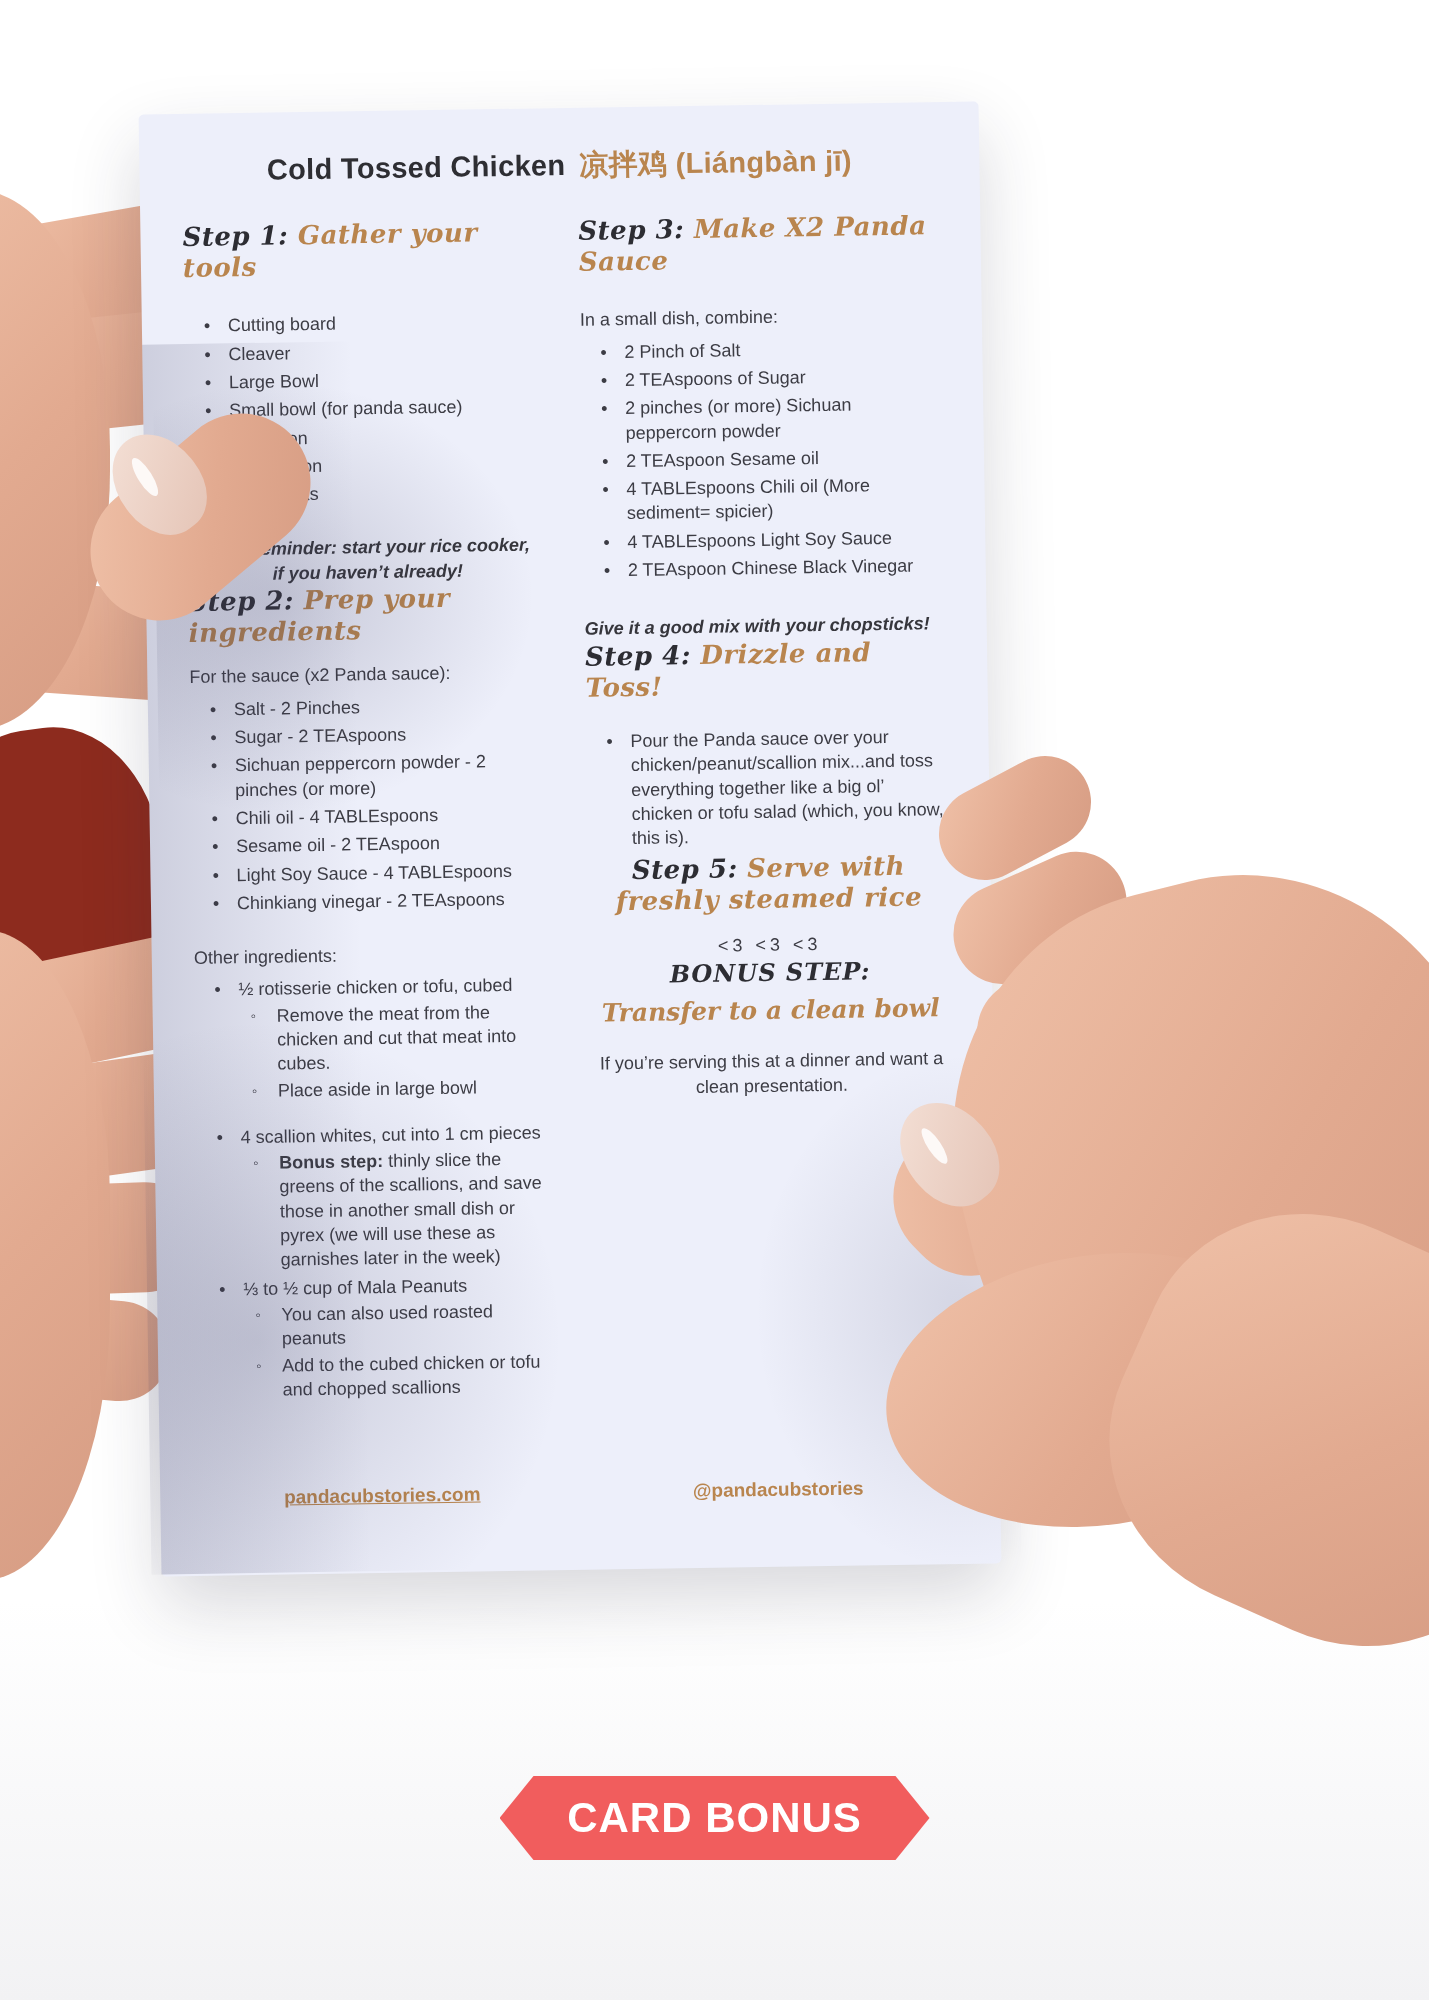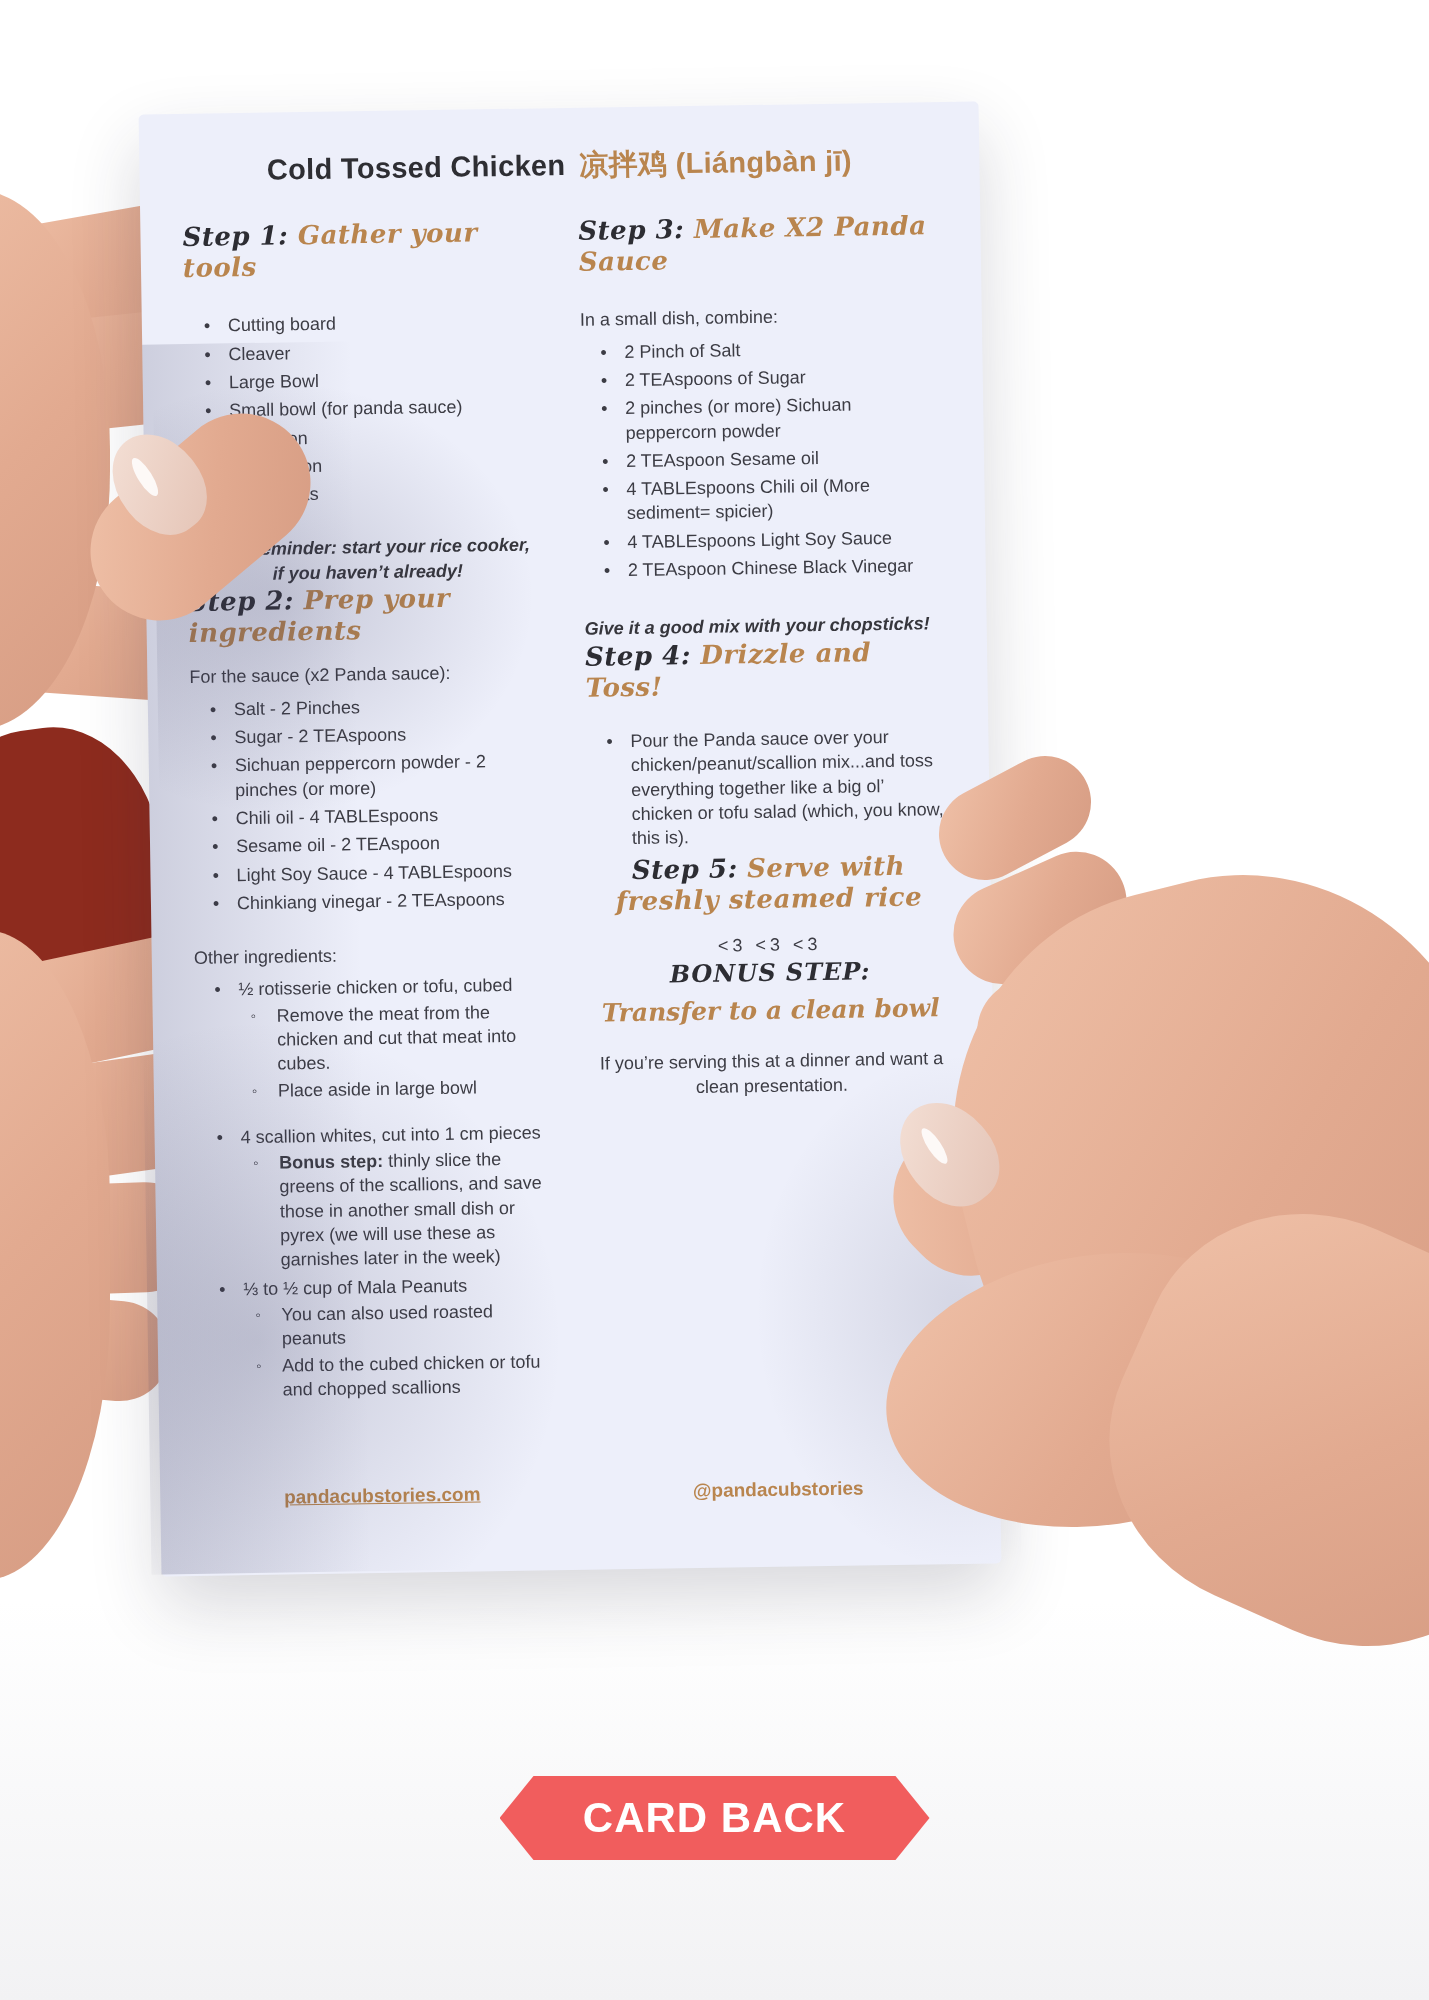--- a/index.html
+++ b/index.html
@@ -206,15 +206,15 @@
   <div class="skin front finger" style="left:950px;top:868px;width:180px;height:100px;transform:rotate(-24deg);"></div>
   <div class="skin front finger" style="left:975px;top:965px;width:195px;height:106px;transform:rotate(-18deg);"></div>
   <div class="skin front finger" style="left:880px;top:1082px;width:265px;height:152px;transform:rotate(-44deg);"></div>
   <div class="nail" style="left:906px;top:1098px;width:86px;height:112px;transform:rotate(-40deg);"></div>
   <div class="gloss" style="left:928px;top:1125px;width:13px;height:42px;transform:rotate(-34deg);"></div>
   <div class="skin front" style="left:960px;top:880px;width:540px;height:570px;border-radius:45%;transform:rotate(-14deg);"></div>
   <div class="skin front" style="left:885px;top:1255px;width:430px;height:270px;border-radius:50%;transform:rotate(-8deg);"></div>
   <div class="skin front" style="left:1120px;top:1230px;width:430px;height:400px;border-radius:40%;transform:rotate(24deg);"></div>
 
   <div class="badge">
-    <span>CARD BACK</span>
+    <span>CARD BONUS</span>
   </div>
 </div>
 
 </body></html>

